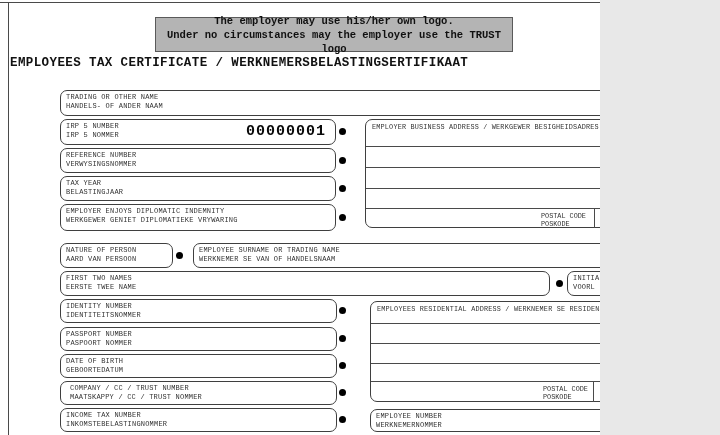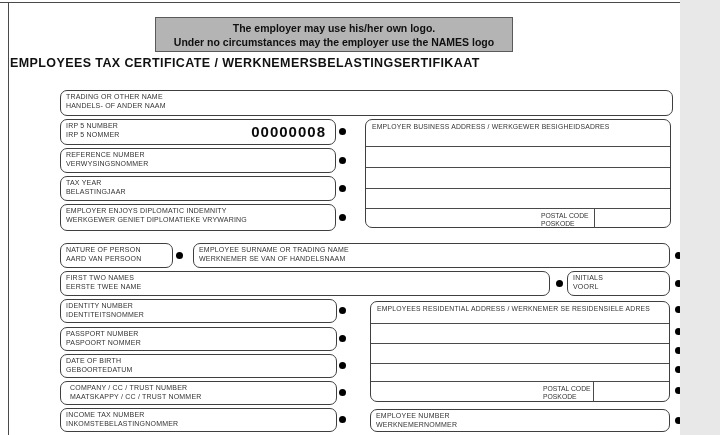--- a/index.html
+++ b/index.html
@@ -1,18 +1,18 @@
 <!DOCTYPE html>
 <html><head>
 <meta charset="utf-8">
 <style>
   html,body { margin:0; padding:0; background:#e8e8e8; }
   .page {
-    position:relative; width:680px; height:435px; background:#ffffff;
-    font-family:Liberation Sans, sans-serif; color:#222; overflow:hidden;
+    position:relative; width:600px; height:435px; background:#ffffff;
+    font-family:Liberation Mono, monospace; color:#222; overflow:hidden;
   }
   .hline { position:absolute; background:#4a4a4a; height:1px; }
   .vline { position:absolute; background:#4a4a4a; width:1px; }
   .banner {
     position:absolute; left:155px; top:17px; width:356px; height:33px;
     background:#b4b4b4; border:1px solid #5a5a5a;
     display:flex; flex-direction:column; justify-content:center;
     text-align:center; font-weight:bold; font-size:10.5px; line-height:14px; color:#101010;
   }
   .irp-badge {
@@ -40,40 +40,40 @@
 </head>
 <body>
 
 <div class="page">
 
   <div class="hline" style="left:0; top:2px; width:720px;"></div>
   <div class="vline" style="left:8px; top:2px; height:433px;"></div>
 
   <div class="banner">
     <div>The employer may use his/her own logo.</div>
-    <div>Under no circumstances may the employer use the NAMES logo</div>
+    <div>Under no circumstances may the employer use the TRUST logo</div>
   </div>
 
 
   <div class="title">EMPLOYEES TAX CERTIFICATE / WERKNEMERSBELASTINGSERTIFIKAAT</div>
 
 
   <div class="fbox" style="left:60px; top:90px; width:613px; height:26px;">
     <div class="flabel">
       <div>TRADING OR OTHER NAME</div>
       <div>HANDELS- OF ANDER NAAM</div>
     </div>
   </div>
 
   <div class="fbox" style="left:60px; top:119px; width:276px; height:26px;">
     <div class="flabel">
       <div>IRP 5 NUMBER</div>
       <div>IRP 5 NOMMER</div>
     </div>
-    <div class="irp5-value">00000008</div>
+    <div class="irp5-value">00000001</div>
   </div>
   <div class="bullet" style="left:339px; top:128px;"></div>
 
   <div class="fbox" style="left:60px; top:148px; width:276px; height:25px;">
     <div class="flabel">
       <div>REFERENCE NUMBER</div>
       <div>VERWYSINGSNOMMER</div>
     </div>
   </div>
   <div class="bullet" style="left:339px; top:157px;"></div>

